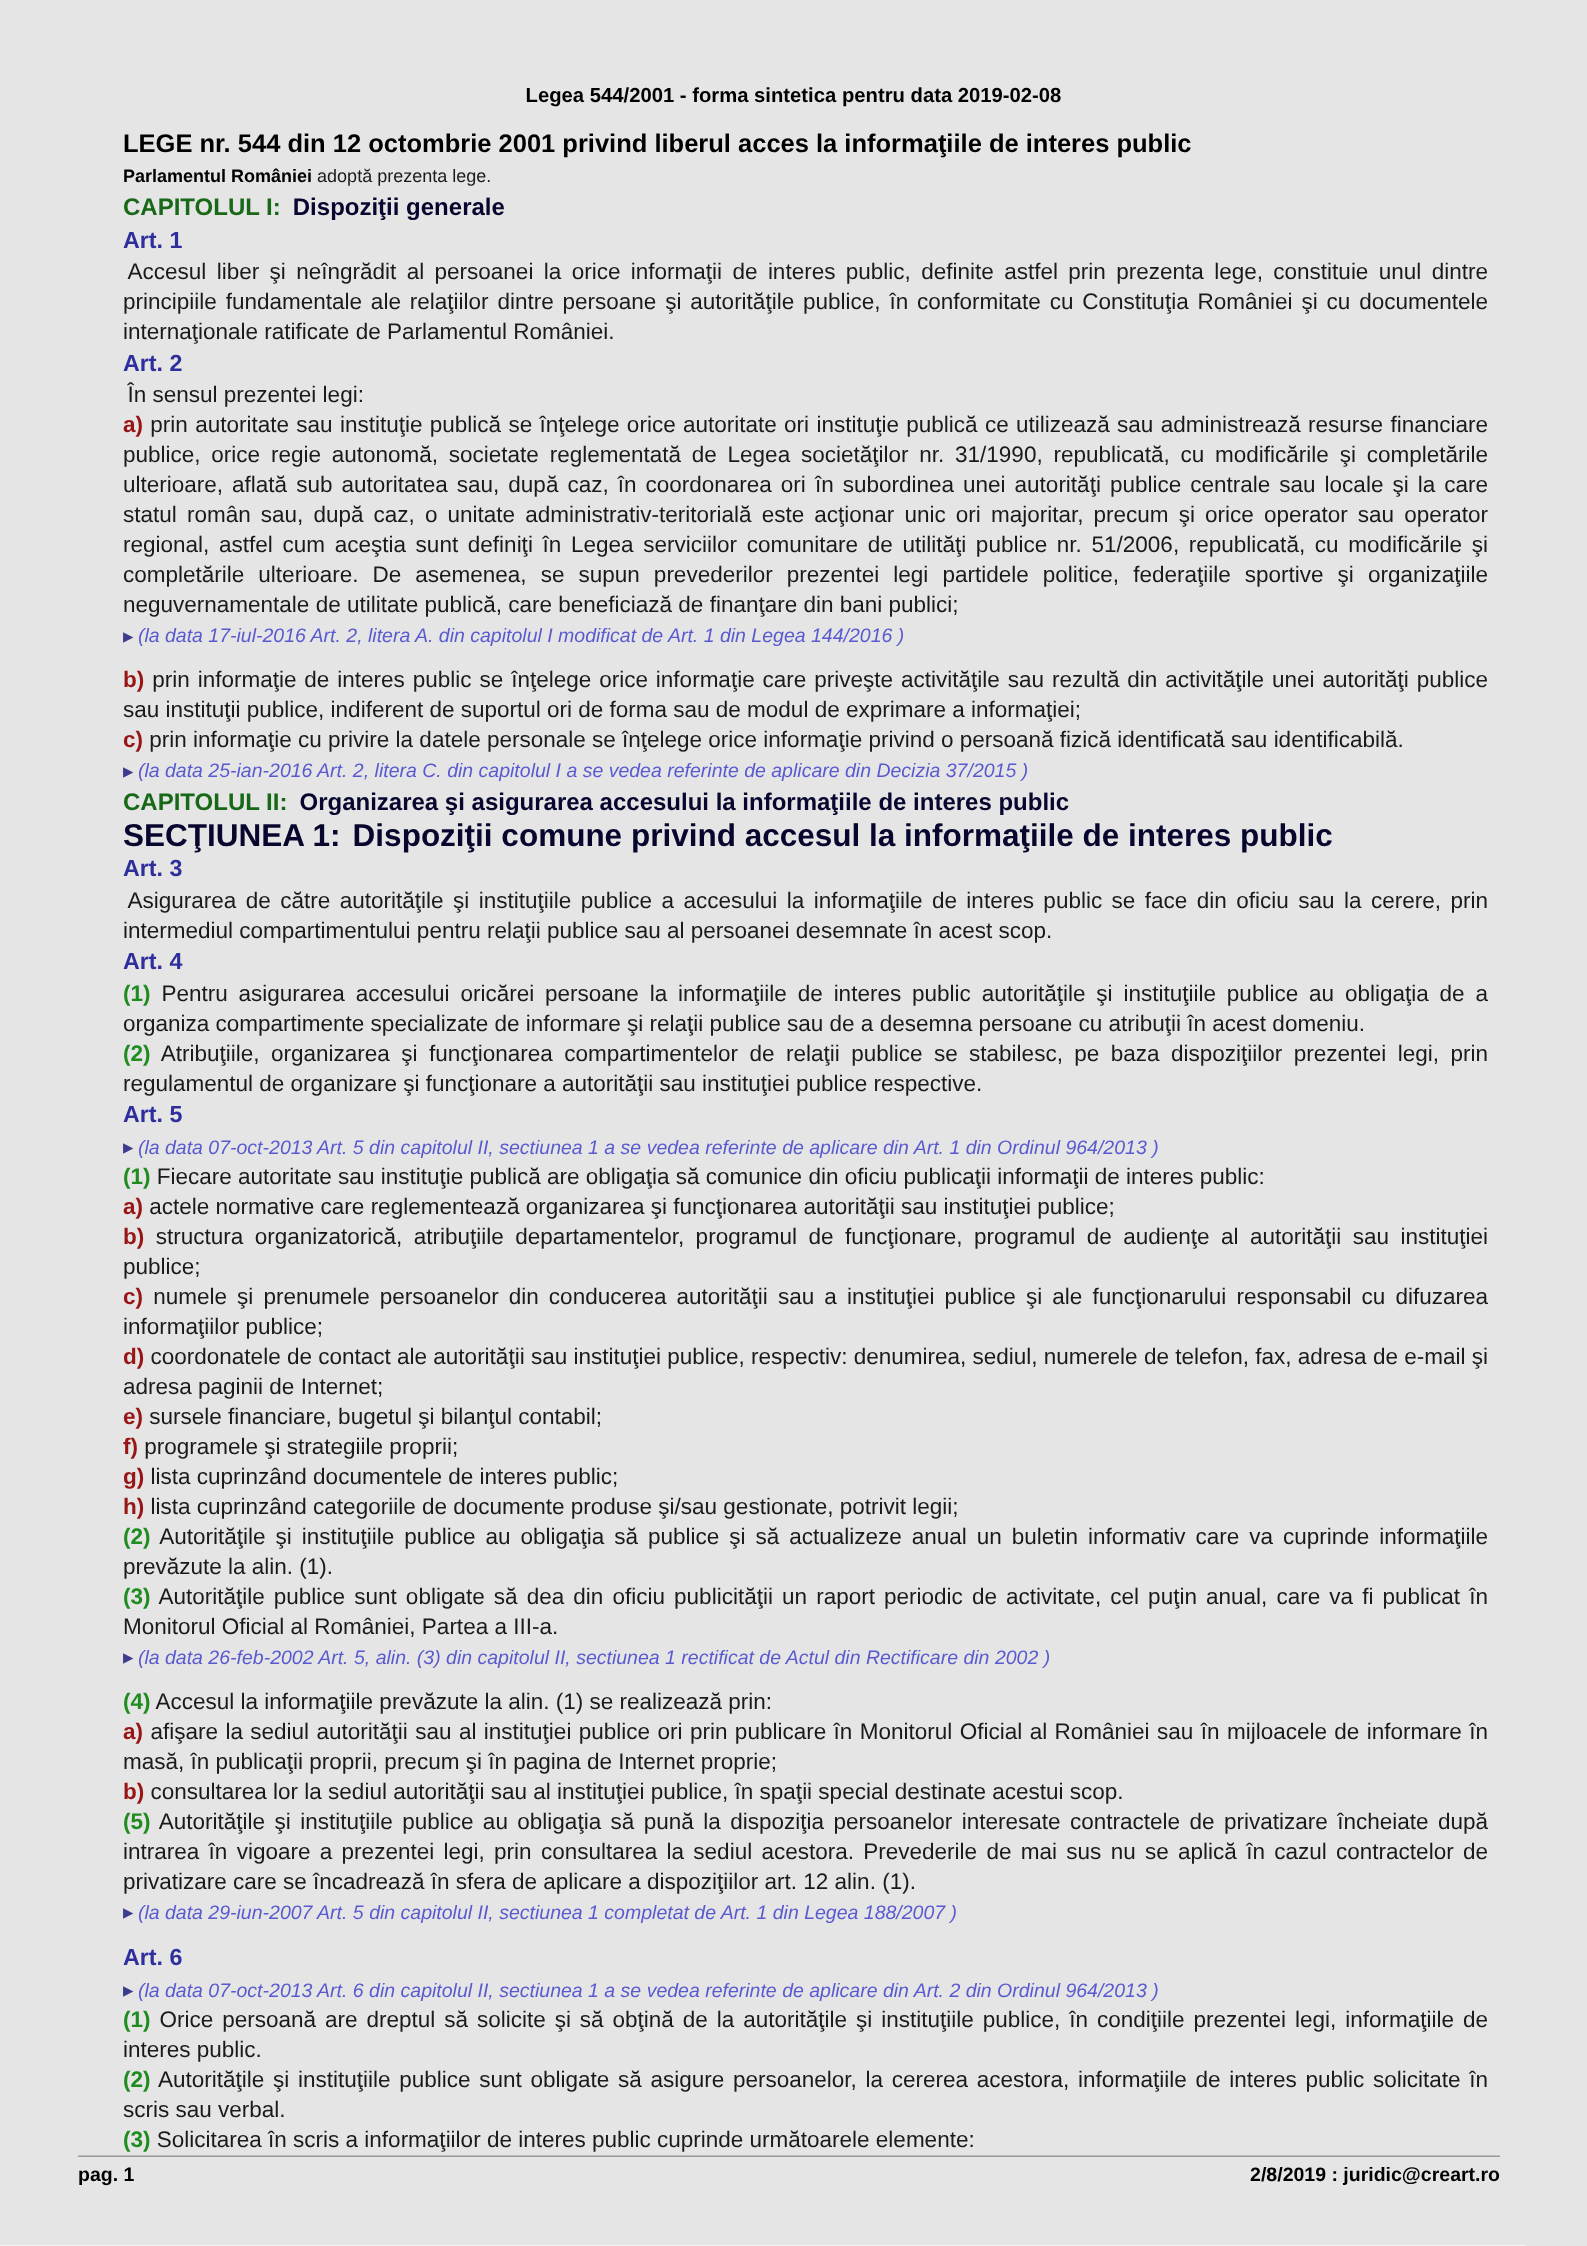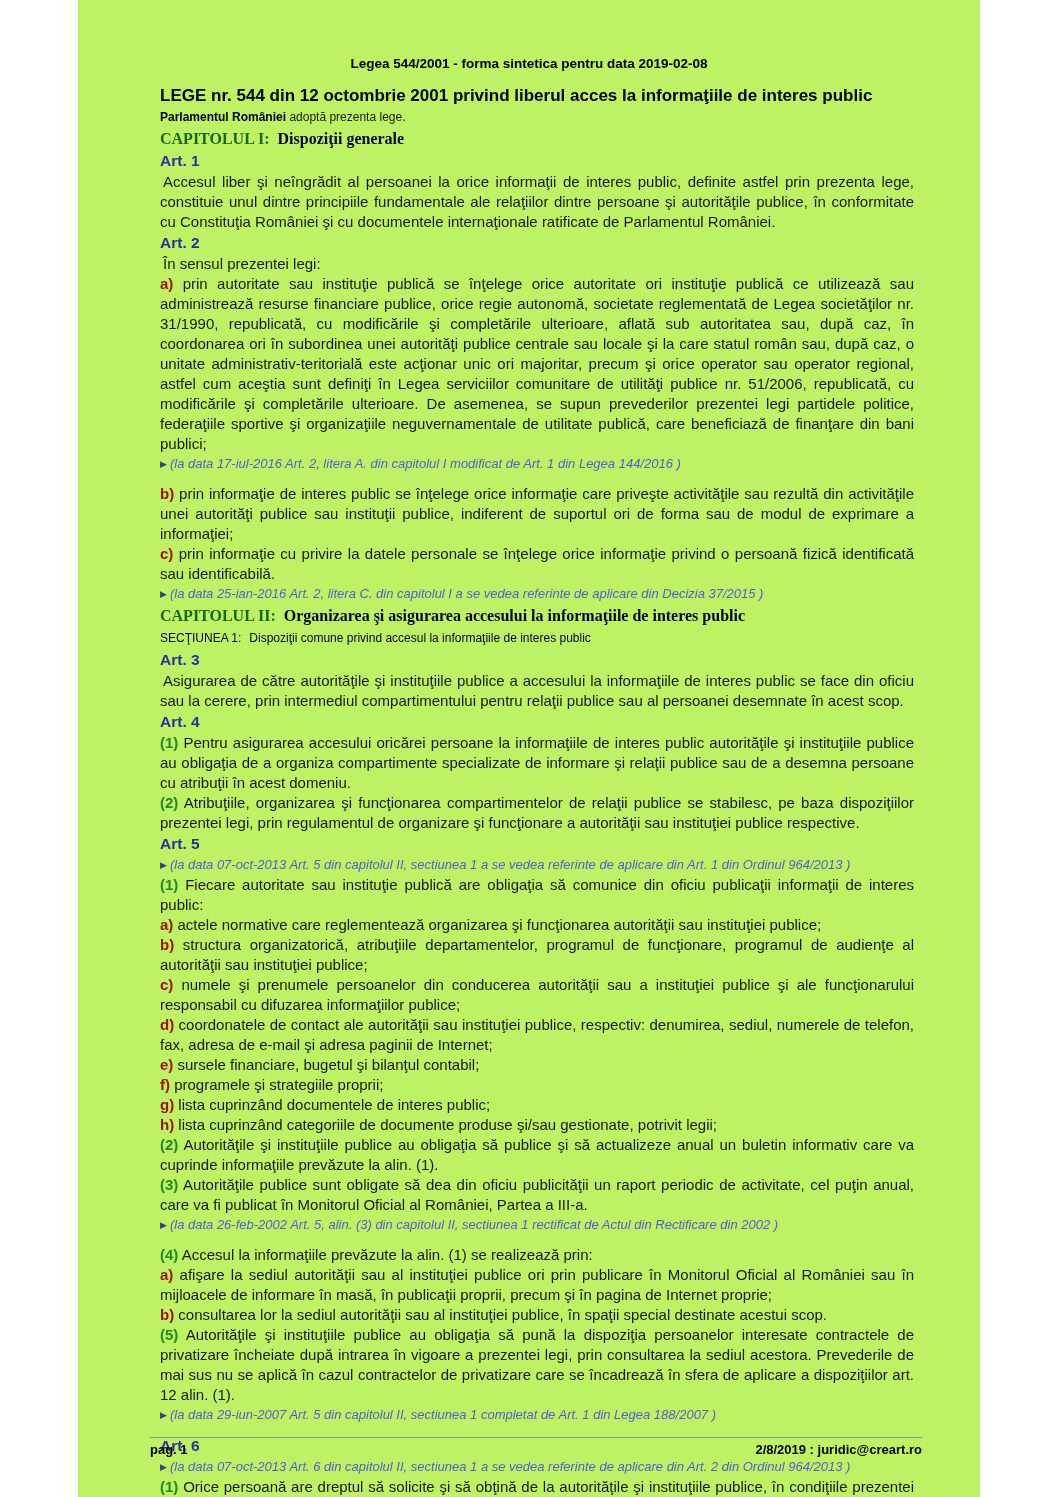--- a/index.html
+++ b/index.html
@@ -1,38 +1,38 @@
 <!DOCTYPE html>
 <html><head>
 <meta charset="utf-8">
 <style>
   html,body{margin:0;padding:0;background:#ffffff;}
   .page{
-    width:902px;height:1497px;background:#bef264;position:relative;
+    width:1058px;height:1497px;background:#e5e5e5;position:relative;
     font-family:"Liberation Sans",sans-serif;color:#1a1a1a;overflow:hidden;margin:0 auto;
   }
   .ph{padding-top:56px;text-align:center;font-size:13.5px;font-weight:bold;color:#000;}
   .content{padding:13px 66px 0 82px;}
   .title{font-size:17px;font-weight:bold;color:#000;line-height:23px;margin:0;}
   .intro{font-size:12px;line-height:20px;margin:0;color:#1a1a1a;}
   .intro b{color:#000;}
-  .chapter{font-size:16px;font-weight:bold;line-height:23px;margin:0;color:#06062e;font-family:Liberation Serif, serif;}
+  .chapter{font-size:16px;font-weight:bold;line-height:23px;margin:0;color:#06062e;}
   .chapter .lbl{color:#176817;margin-right:8px;}
-  .section{font-size:12px;font-weight:normal;line-height:22px;margin:0;color:#06062e;}
+  .section{font-size:21px;font-weight:bold;line-height:22px;margin:0;color:#06062e;}
   .section .lbl{margin-right:8px;}
   .article{font-size:15.5px;font-weight:bold;line-height:22px;margin:0;color:#2e2e9c;}
   .body{font-size:15px;line-height:20px;text-align:justify;margin:0;color:#1a1a1a;}
   .body.ind{text-indent:3px;}
   .lr{color:#991414;}
   .lg{color:#1e8c1e;}
   .annot{font-size:13px;line-height:20px;font-style:italic;color:#5a5ad0;margin:0;}
   .annot .arrow{font-style:normal;font-size:9px;color:#3c3c8c;vertical-align:1px;margin-right:3px;}
   .spacer{height:10px;}
   .footer{
-    position:absolute;left:72px;right:58px;top:1437px;border-top:1px solid #999;
+    position:absolute;left:52px;right:58px;top:1437px;border-top:1px solid #999;
     display:flex;justify-content:space-between;font-size:13px;font-weight:bold;color:#000;padding-top:4px;
   }
 </style>
 </head>
 <body>
 
 <div class="page">
   <div class="ph">Legea 544/2001 - forma sintetica pentru data 2019-02-08</div>
 
   <div class="content">

